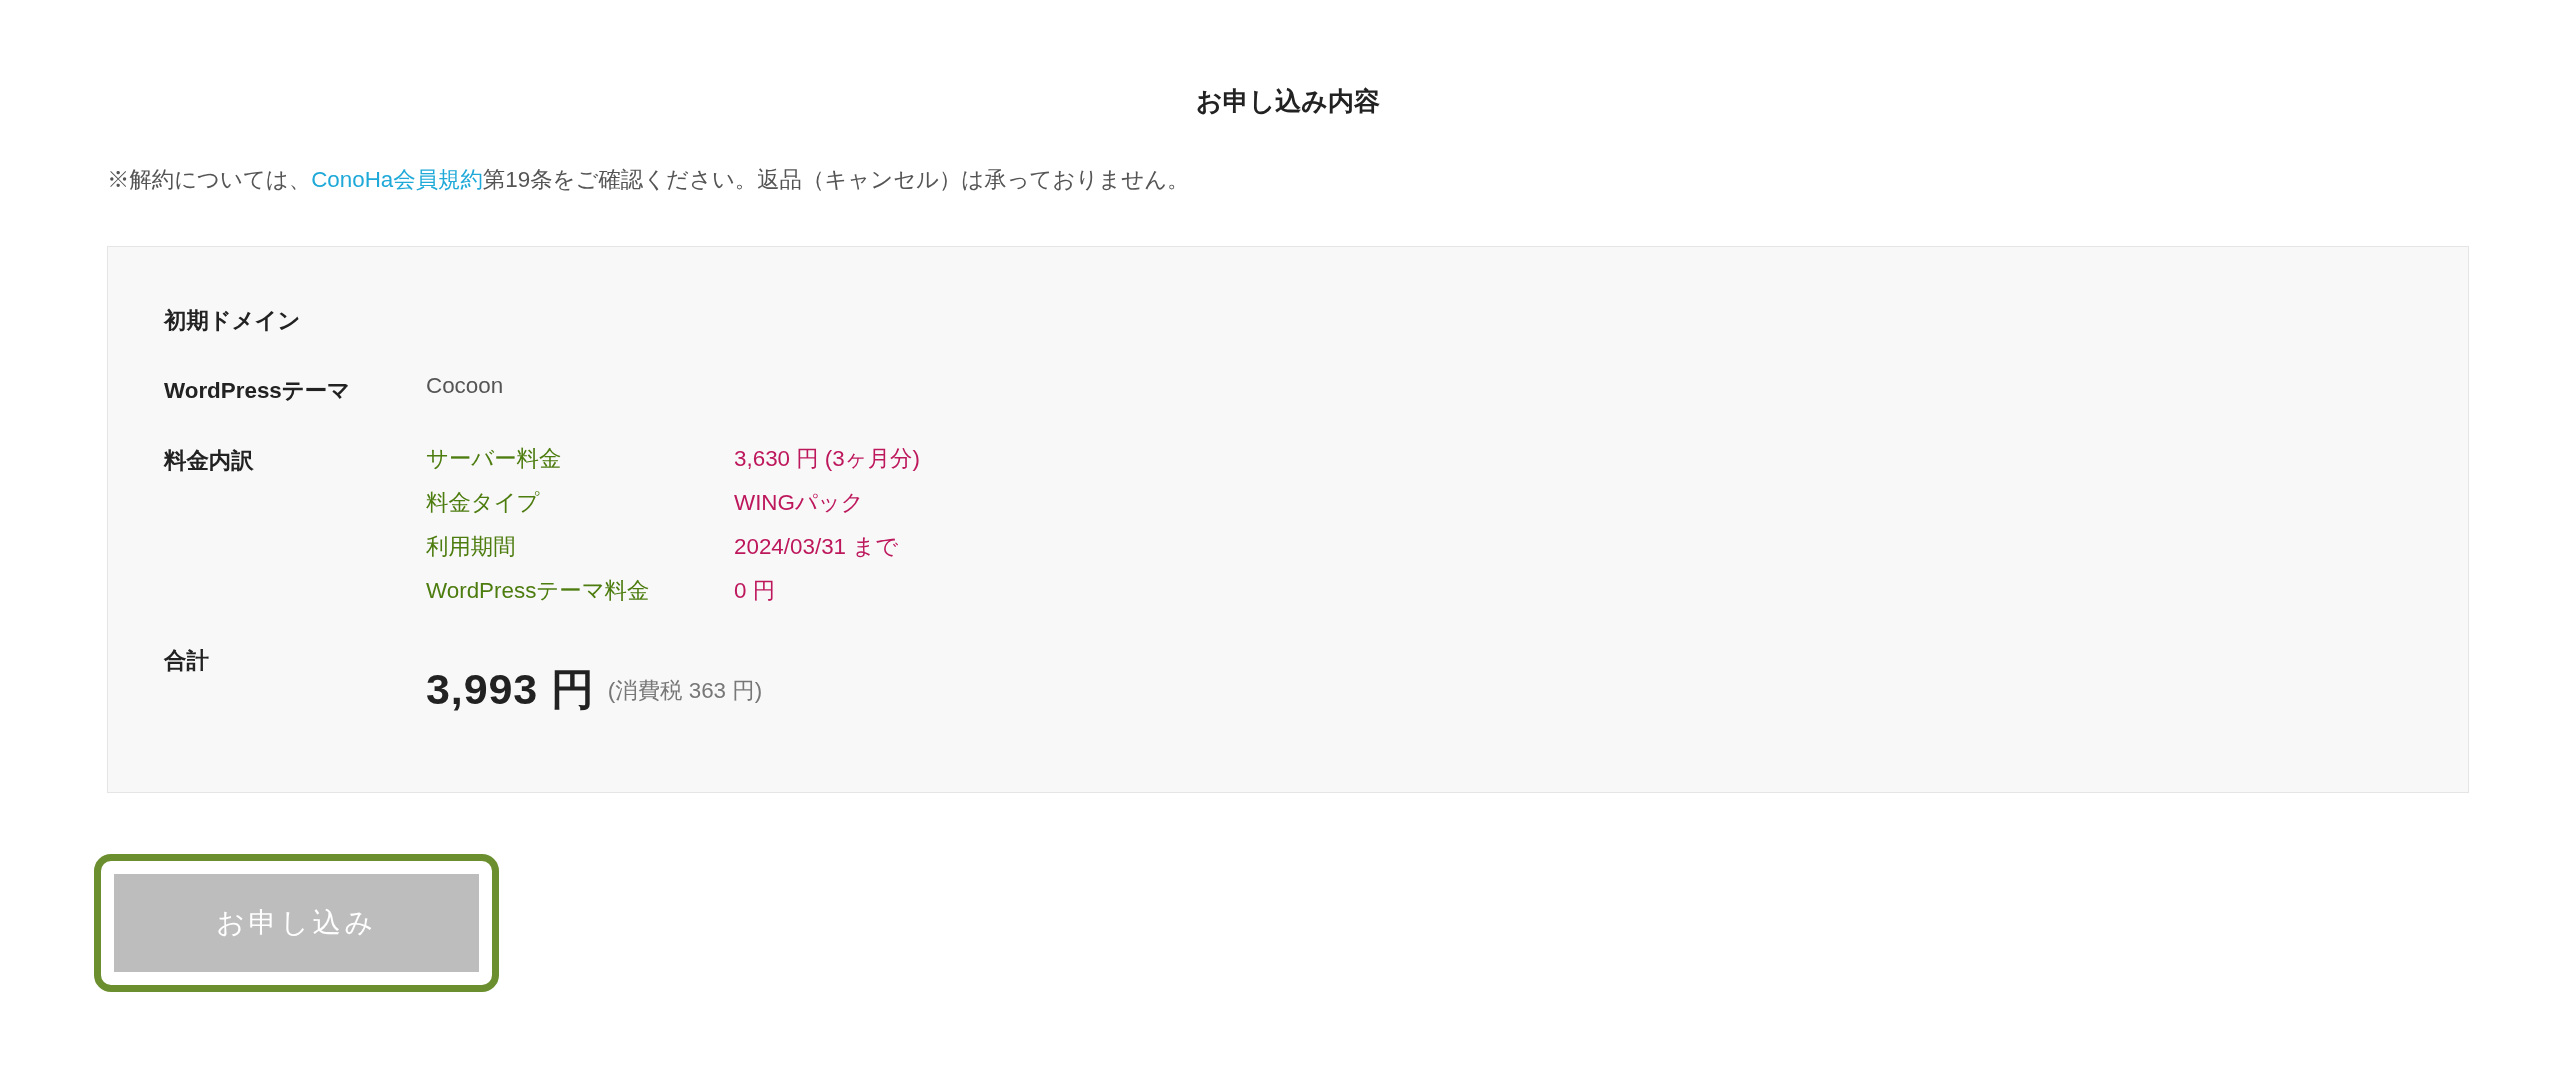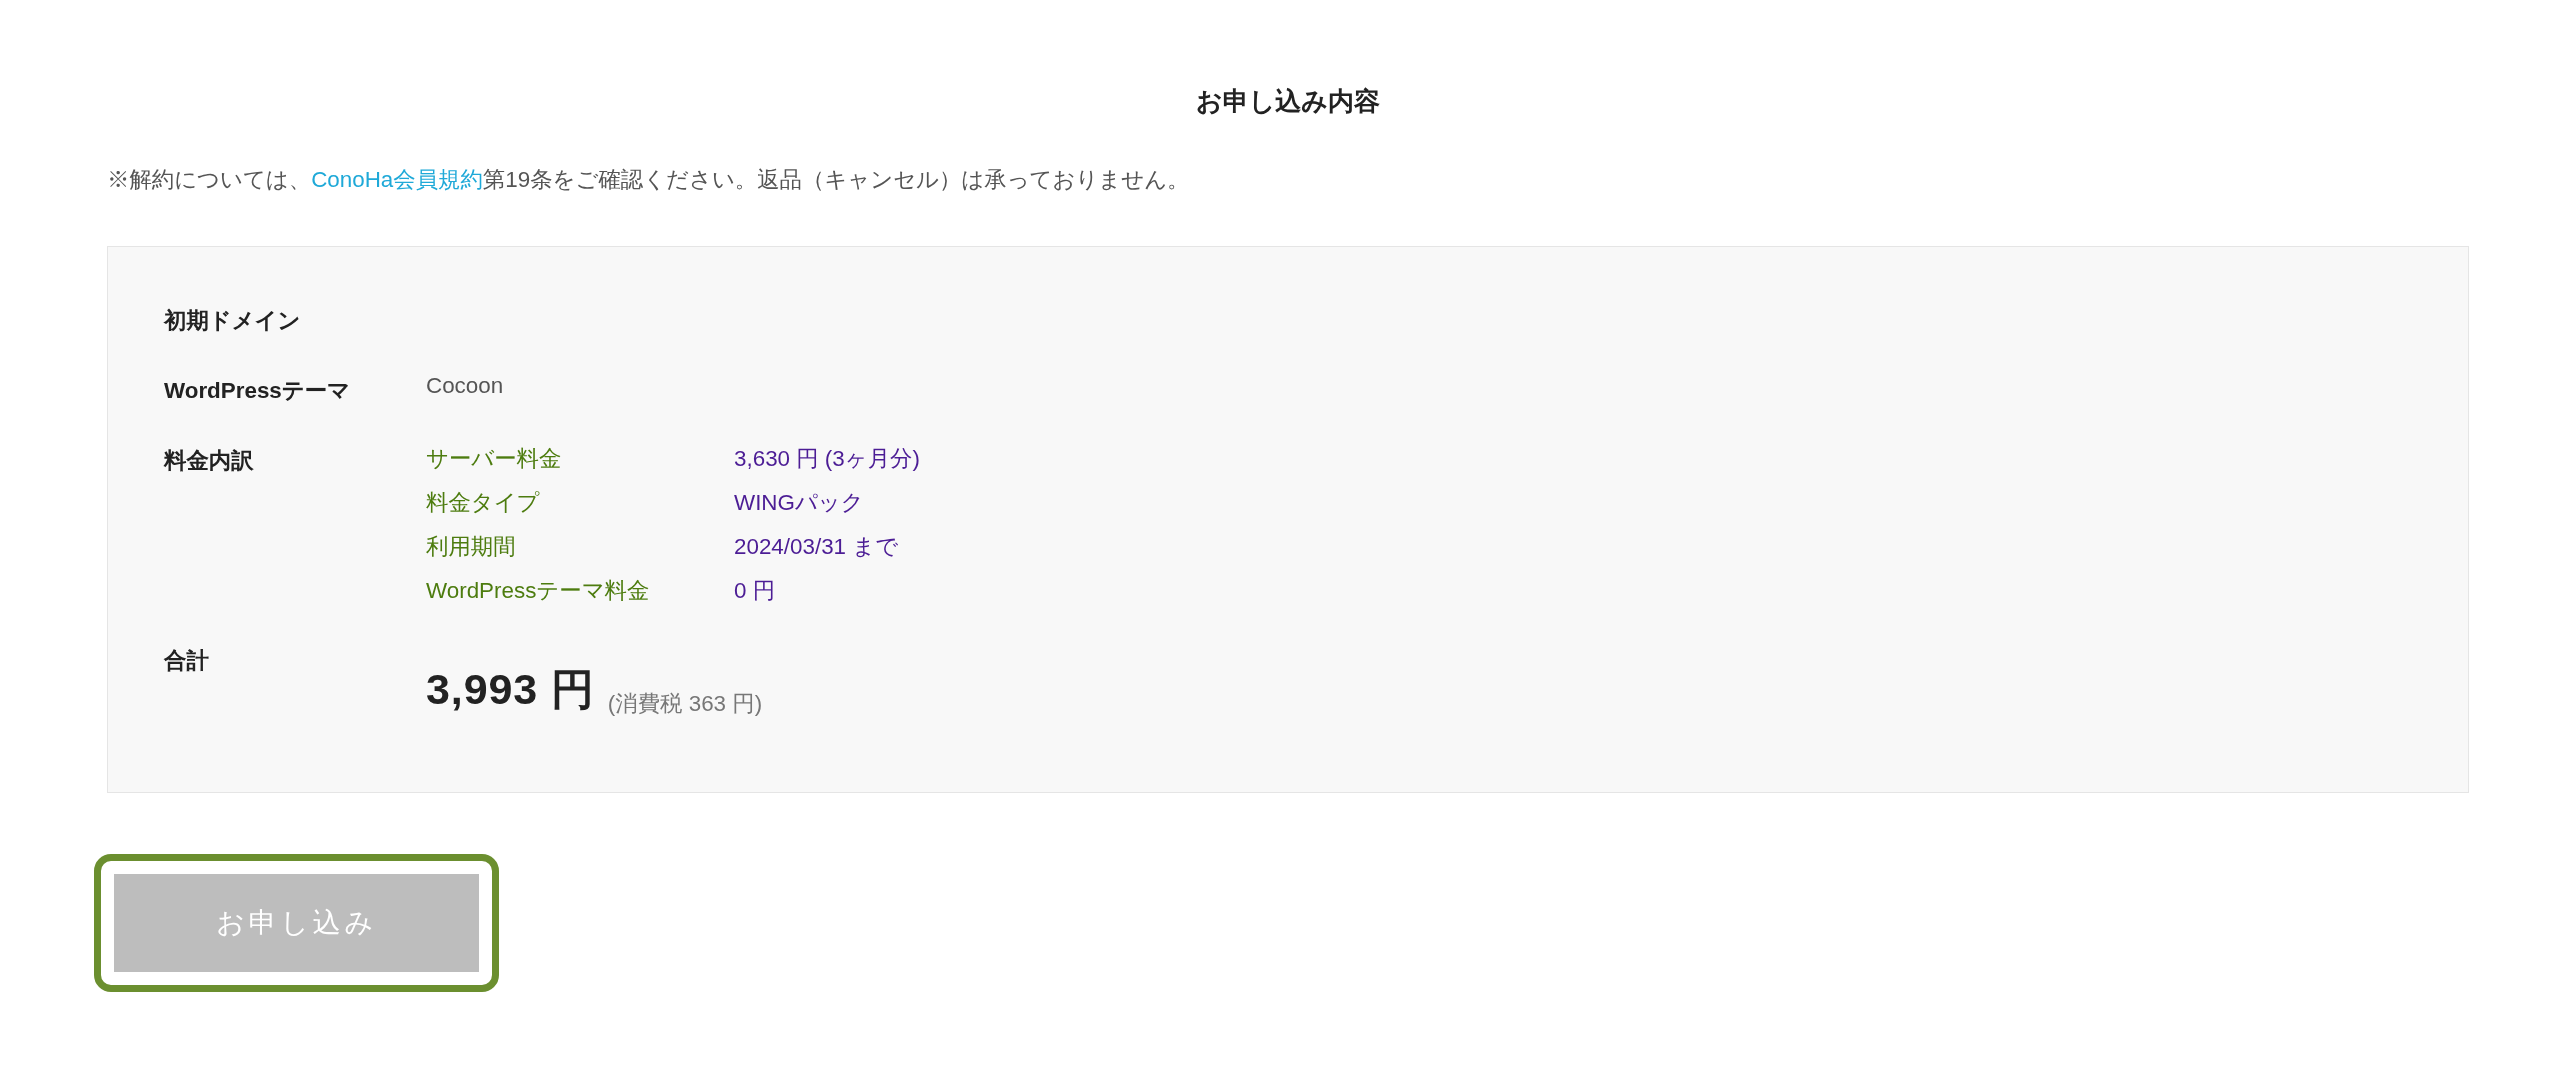--- a/index.html
+++ b/index.html
@@ -64,25 +64,25 @@
       display: grid;
       grid-template-columns: 308px auto;
       row-gap: 13px;
     }
     .breakdown-label {
       font-size: 22.4px;
       color: #4d7c0f;
     }
     .breakdown-value {
       font-size: 22.4px;
-      color: #4c1d95;
+      color: #be185d;
     }
     .total-row {
       display: flex;
-      align-items: flex-end;
+      align-items: center;
       margin-top: 18.7px;
     }
     .total-amount {
       font-size: 43px;
       font-weight: bold;
       color: #222;
       letter-spacing: 0.9px;
     }
     .total-tax {
       font-size: 22.4px;

